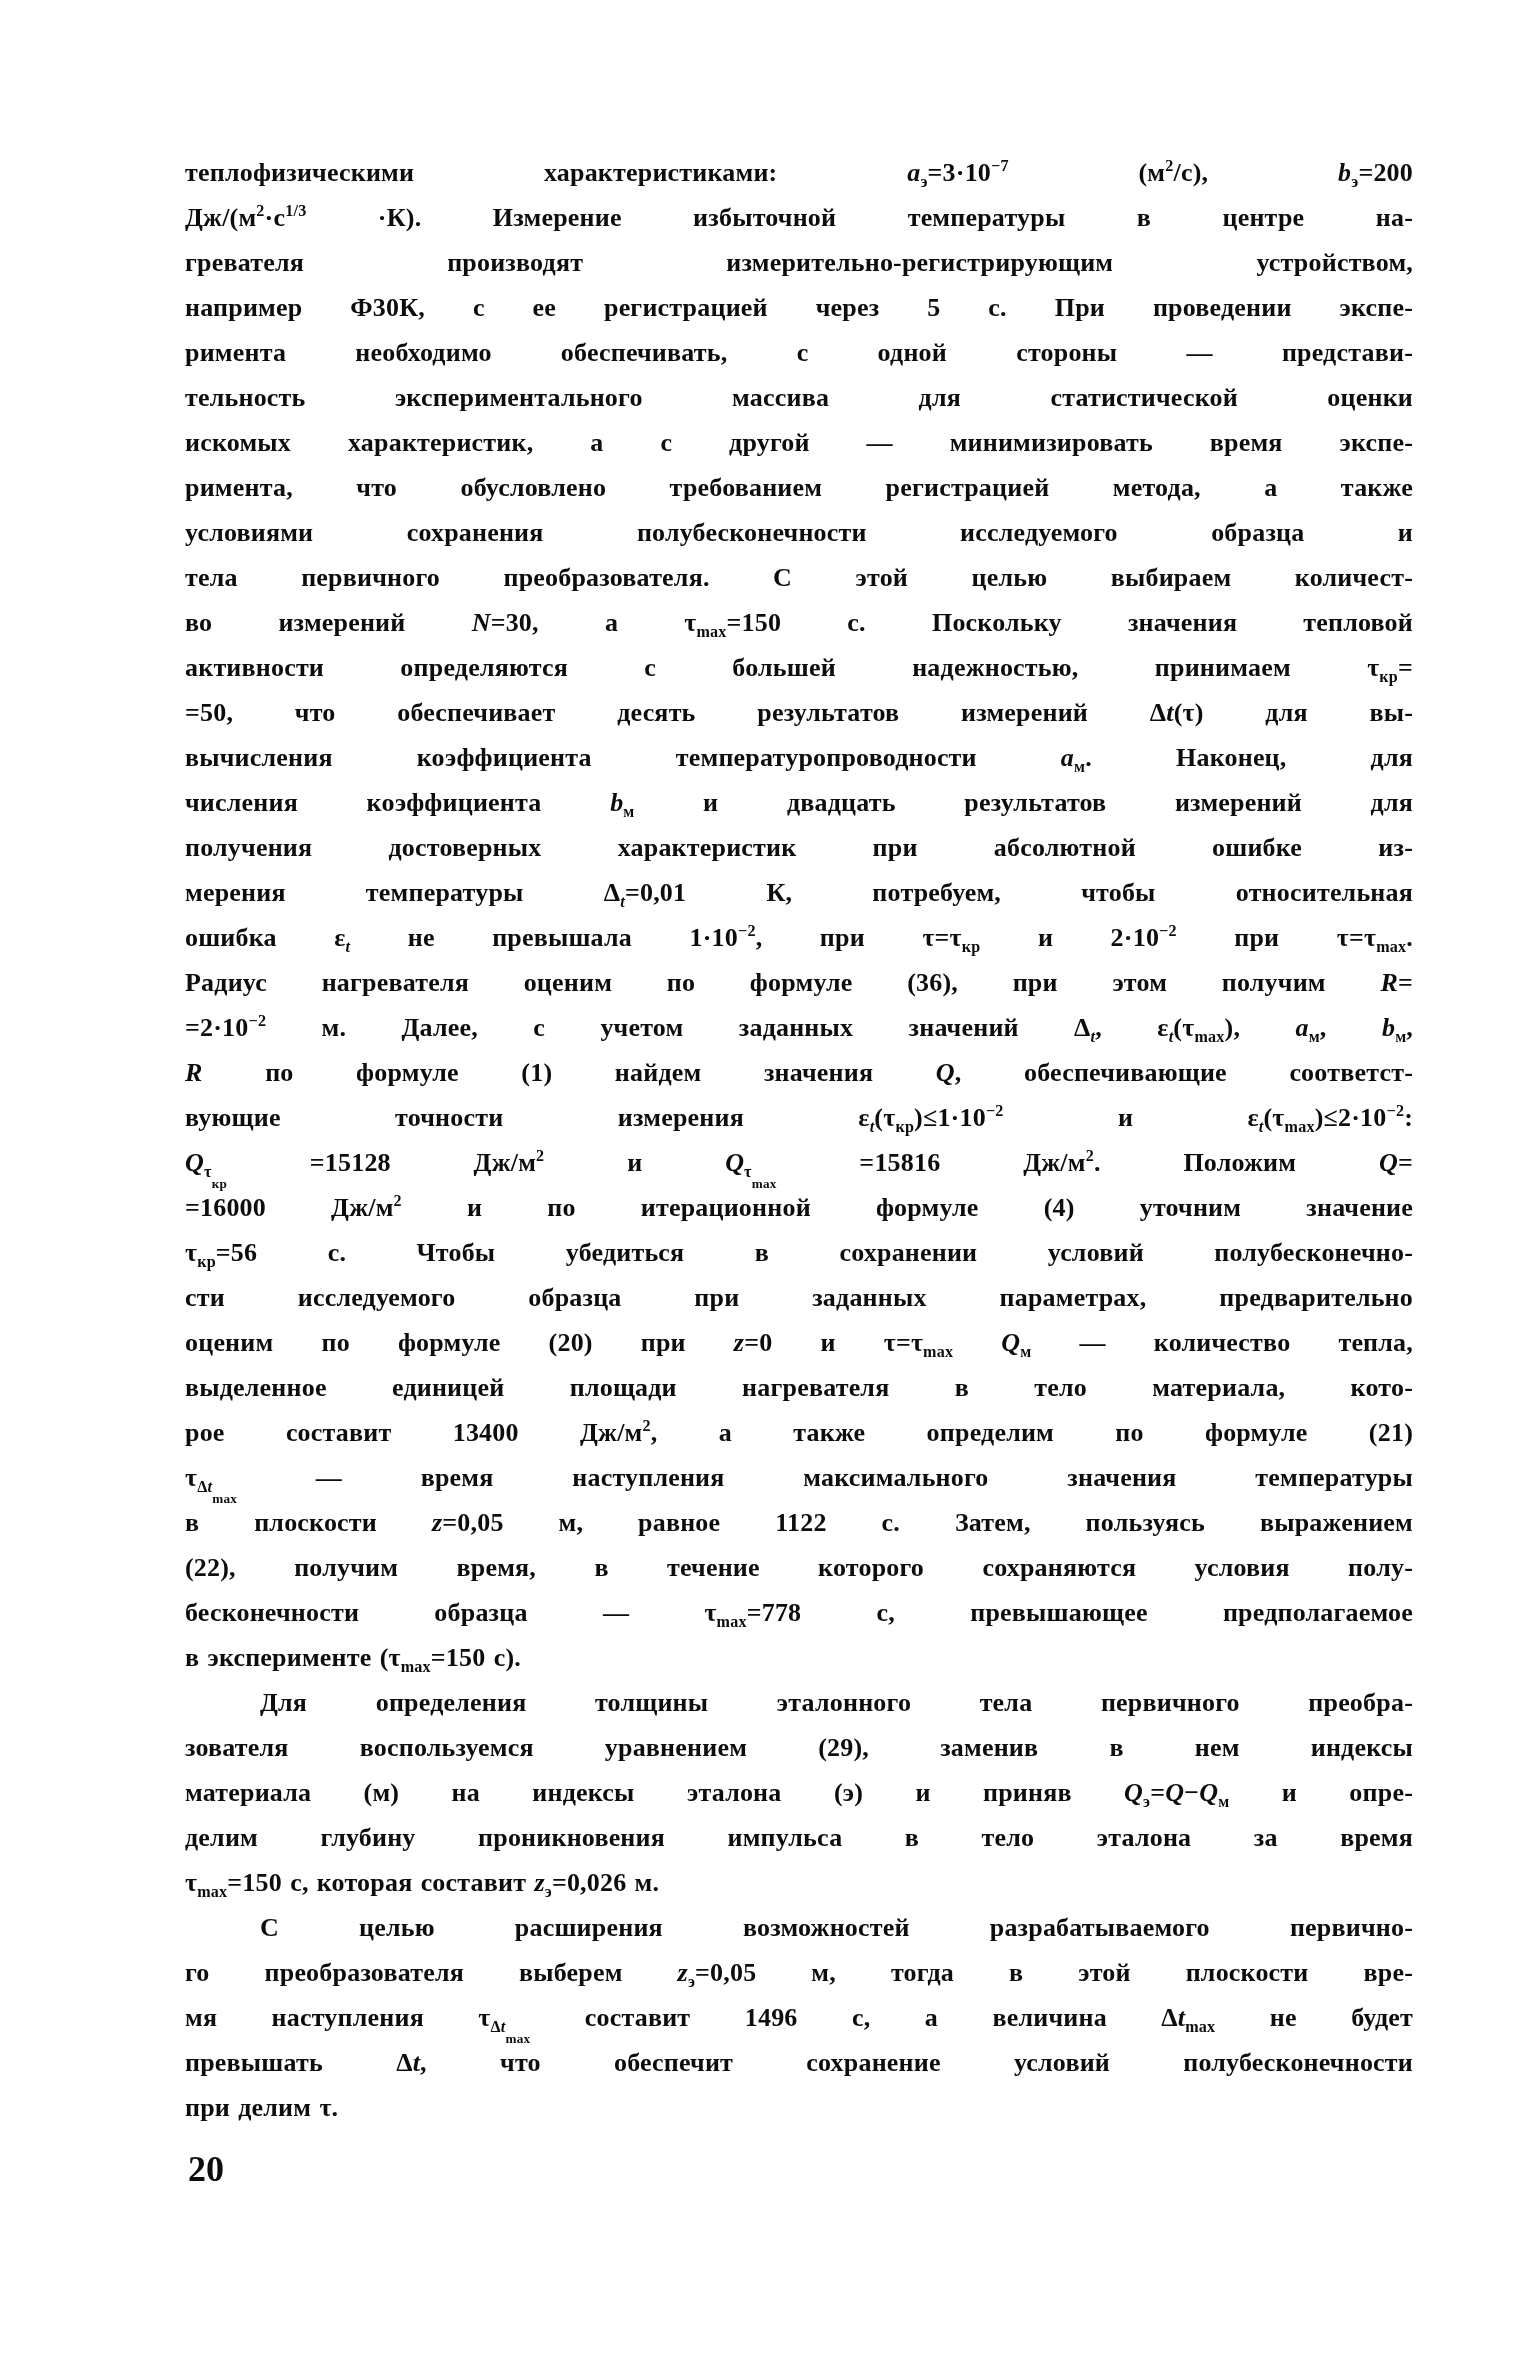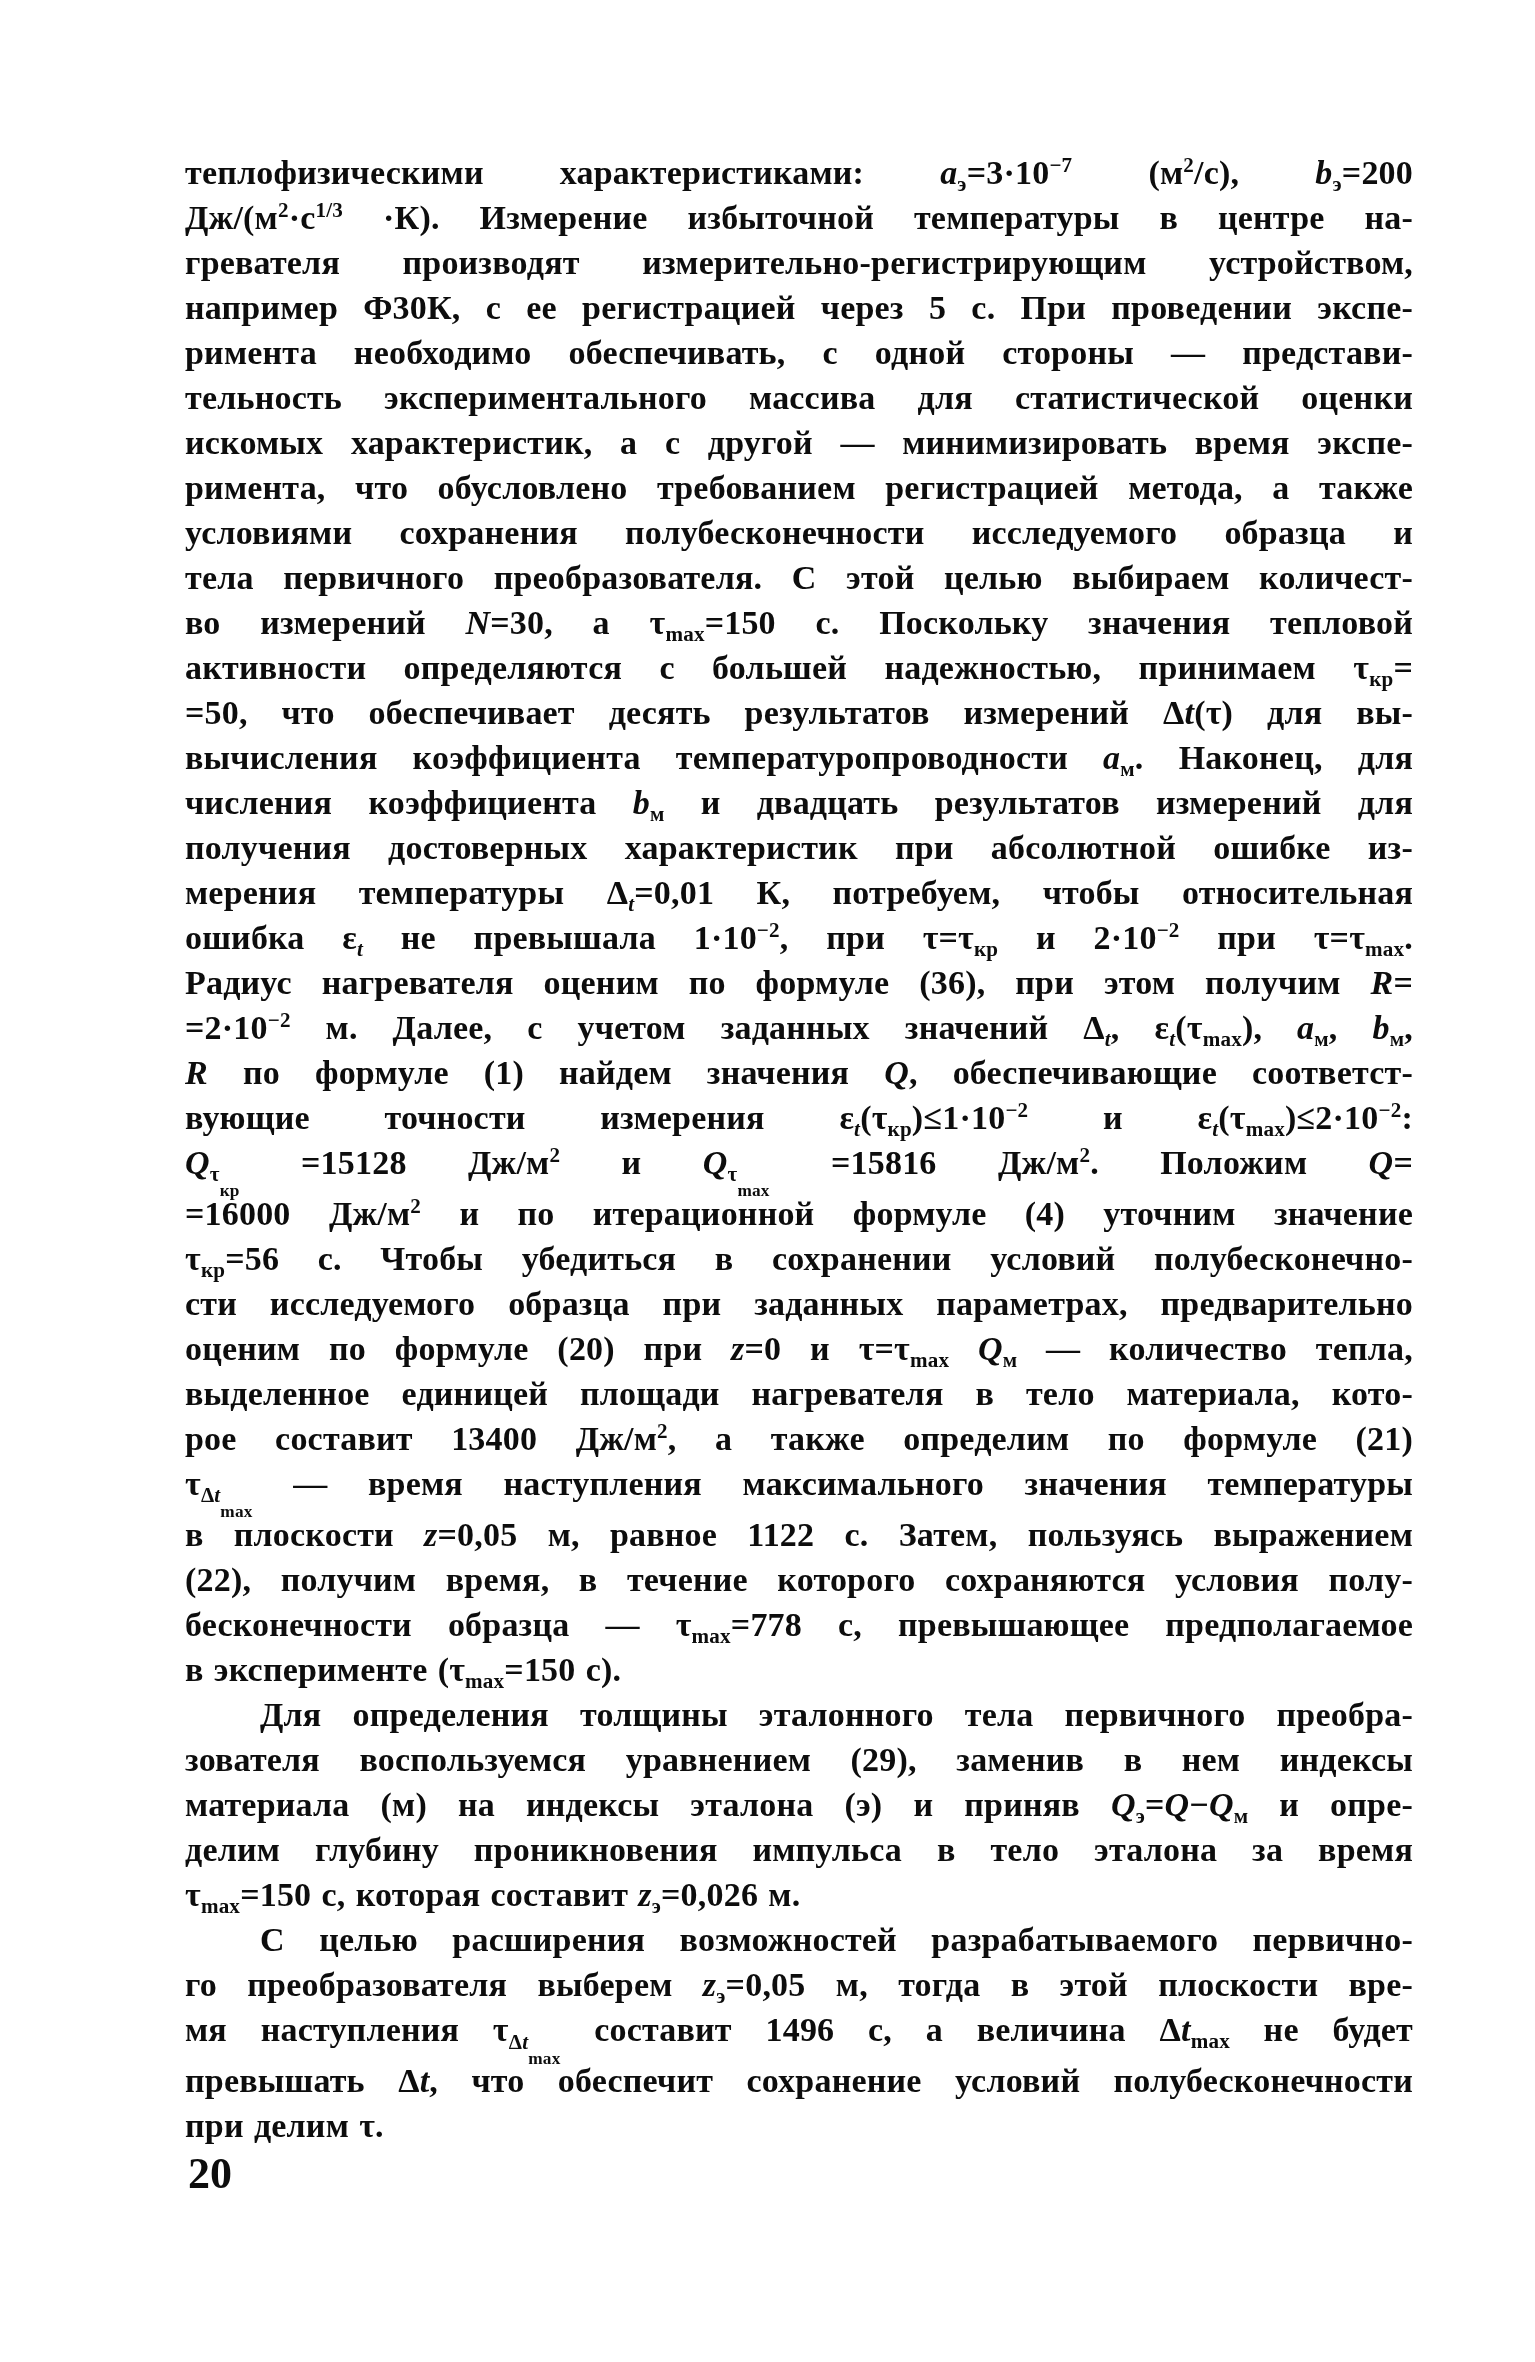--- a/index.html
+++ b/index.html
@@ -12,41 +12,41 @@
     font-family: "Liberation Serif", "DejaVu Serif", serif;
     color: #0d0d0d;
   }
   .text-block {
     position: absolute;
     left: 185px;
     top: 150px;
     width: 1228px;
   }
   .line {
-    font-size: 34px;
+    font-size: 26px;
     line-height: 45px;
     font-weight: 600;
     text-align: justify;
     text-align-last: justify;
     letter-spacing: 0.2px;
     word-spacing: 1.5px;
     white-space: normal;
   }
   .line.end { text-align-last: left; }
   .line.indent { text-indent: 75px; }
   .line i { font-style: italic; }
   sub, sup { line-height: 0; }
   sup { font-size: 0.62em; vertical-align: super; }
   sub { font-size: 0.62em; vertical-align: -0.35em; }
   sub sub { font-size: 0.82em; vertical-align: -0.85em; }
   .page-number {
     position: absolute;
     left: 188px;
     top: 2148px;
-    font-size: 44px;
+    font-size: 36px;
     font-weight: 600;
   }
 </style>
 </head>
 <body>
 
 <div class="page">
   <div class="text-block">
       <div class="line">теплофизическими характеристиками: <i>a</i><sub>э</sub>=3·10<sup>−7</sup> (м<sup>2</sup>/с), <i>b</i><sub>э</sub>=200</div>
       <div class="line">Дж/(м<sup>2</sup>·с<sup>1/3</sup> ·К). Измерение избыточной температуры в центре на-</div>

